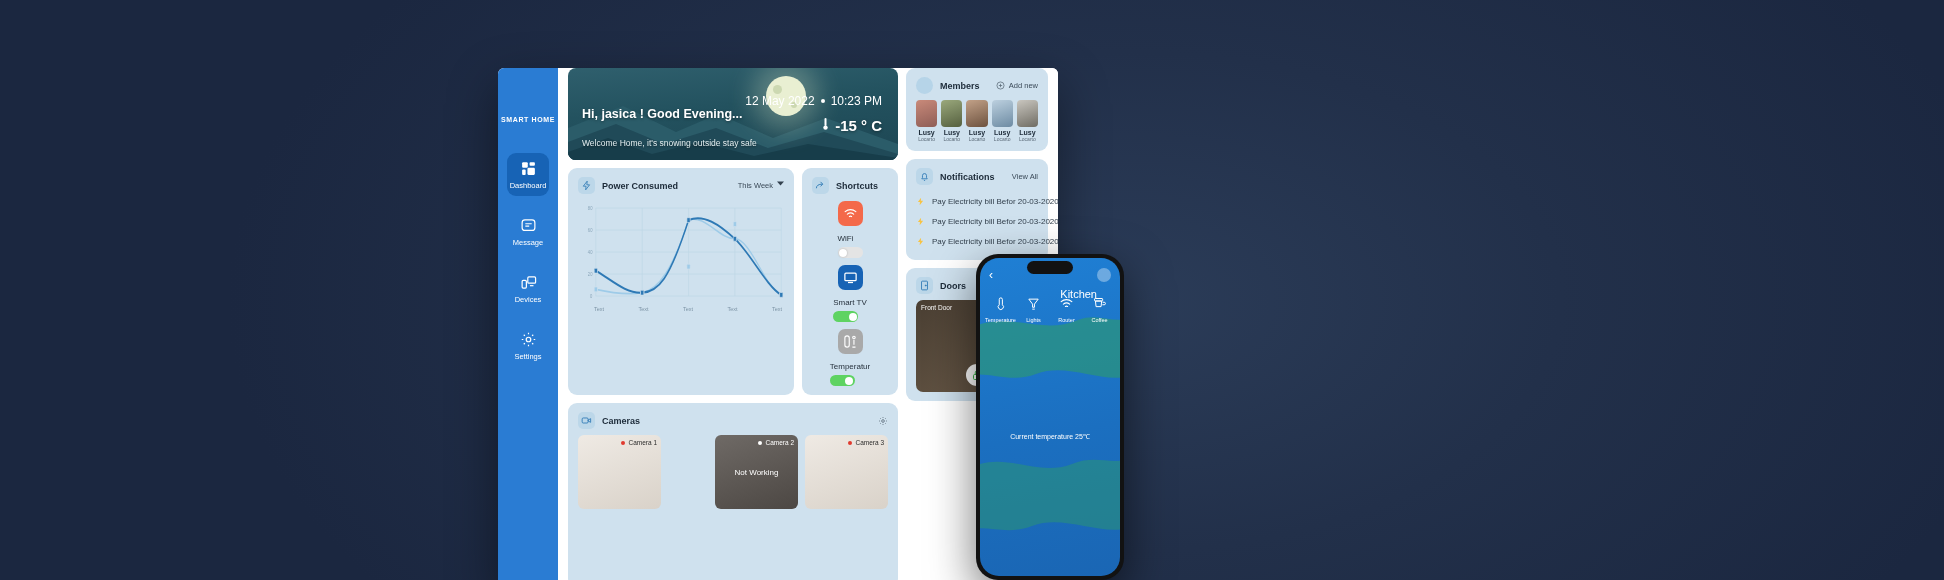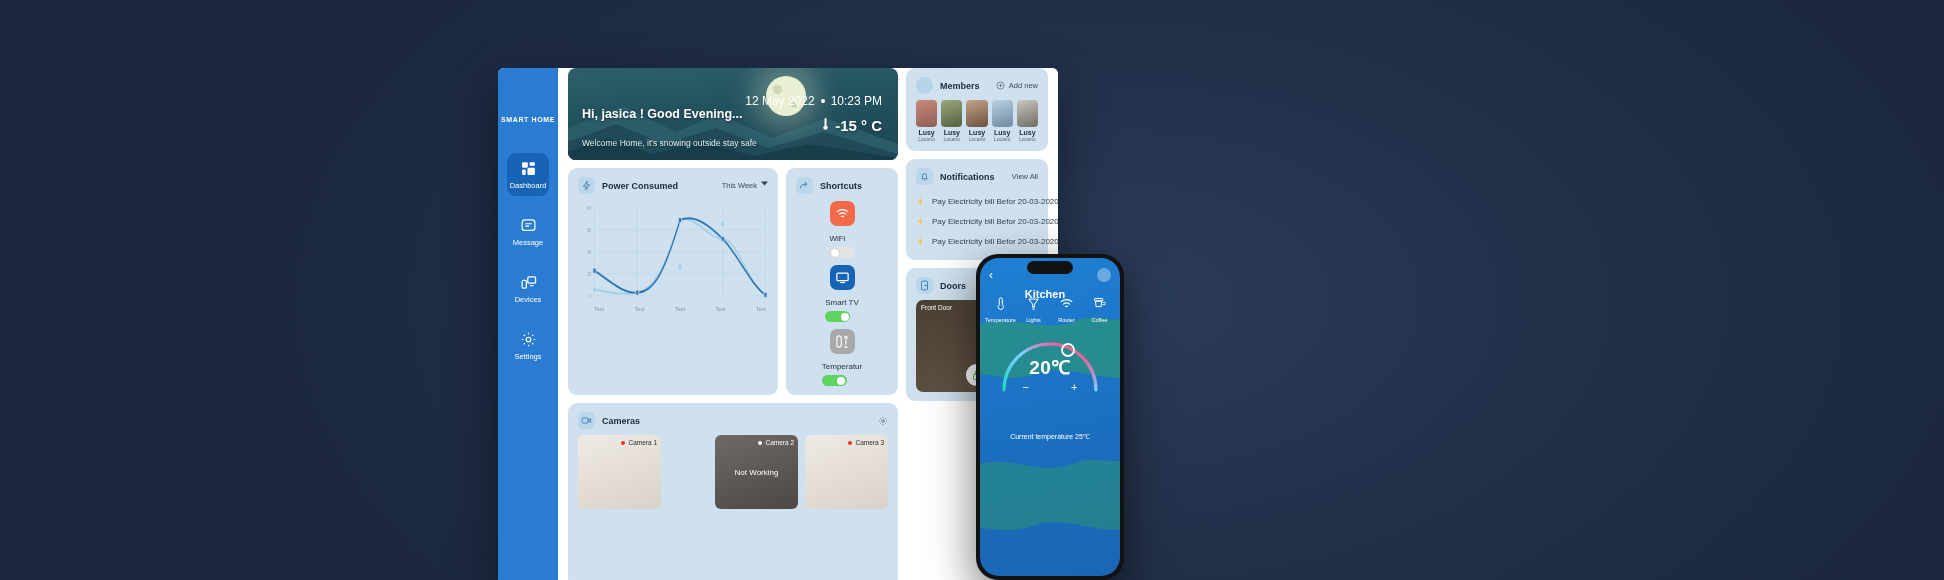--- a/index.html
+++ b/index.html
@@ -104,21 +104,21 @@
   }
   .card-ico svg { width: 11px; height: 11px; }
   .card-title { font-size: 9px; font-weight: 700; color: #1c2a38; }
   .card-action { margin-left: auto; font-size: 7.5px; color: #3b4a58; cursor: pointer; display: flex; gap: 4px; }
   .row2 { display: flex; gap: 8px; flex: none; }
   .power { flex: 1; min-width: 0; }
   .chart-wrap { position: relative; height: 108px; }
   .chart-wrap svg { width: 100%; height: 100%; display: block; }
   .xlabels { display: flex; justify-content: space-between; padding: 0 2px 0 16px; margin-top: -2px; }
   .xlabels span { font-size: 5.5px; color: #7d94a6; }
-  .shortcuts { width: 112px; flex: none; }
+  .shortcuts { width: 96px; flex: none; }
   .sc-item { display: flex; align-items: center; gap: 8px; margin-top: 7px; flex-direction: column; }
   .sc-ico { width: 25px; height: 25px; border-radius: 7px; flex: none; display: flex; align-items: center; justify-content: center; }
   .sc-ico svg { width: 15px; height: 15px; }
   .sc-label { font-size: 8px; color: #27323d; }
   .toggle { width: 25px; height: 11px; border-radius: 6px; margin-top: 4px; position: relative; cursor: pointer; }
   .toggle i { position: absolute; top: 1.5px; width: 8px; height: 8px; border-radius: 50%; background: #fff; }
   .toggle.on { background: #5ed362; }
   .toggle.on i { right: 1.5px; }
   .toggle.off { background: #e4e4e4; }
   .toggle.off i { left: 1.5px; box-shadow: 0 0 2px rgba(0,0,0,.25); }
@@ -163,21 +163,21 @@
   .pscreen {
     width: 100%; height: 100%; border-radius: 19px; overflow: hidden; position: relative;
     background: linear-gradient(170deg,#1f7fd4 0%,#1b6fc0 55%,#1a66b4 100%);
   }
   .notch {
     position: absolute; left: 50%; top: 3px; transform: translateX(-50%);
     width: 46px; height: 13px; border-radius: 8px; background: #121212; z-index: 5;
   }
   .p-top { position: relative; height: 34px; display: flex; align-items: center; padding: 0 9px; color: #fff; z-index: 4; }
   .p-back { font-size: 12px; cursor: pointer; }
-  .p-title { flex: 1; text-align: center; font-size: 11px; font-weight: 700; margin-top: 38px; }
+  .p-title { flex: 1; text-align: right; font-size: 11px; font-weight: 400; margin-top: 38px; }
   .p-av { width: 14px; height: 14px; border-radius: 50%; background: rgba(255,255,255,.35); }
   .p-tabs { display: flex; padding: 4px 4px 0; position: relative; z-index: 4; }
   .p-tab { flex: 1; text-align: center; color: #fff; cursor: pointer; }
   .p-tab svg { width: 15px; height: 15px; }
   .p-tab span { display: block; font-size: 5.5px; margin-top: 2px; }
   .p-gauge { position: absolute; left: 0; right: 0; top: 96px; text-align: center; z-index: 4; }
   .gauge-val { font-size: 19px; font-weight: 700; color: #fff; letter-spacing: .5px; }
   .gauge-ctrl { display: flex; justify-content: center; gap: 42px; margin-top: 1px; color: #fff; font-size: 11px; }
   .gauge-ctrl span { cursor: pointer; }
   .p-cur { position: absolute; left: 0; right: 0; top: 174px; text-align: center; font-size: 7px; color: #fff; z-index: 4; }
@@ -576,35 +576,16 @@
       <div class="p-tab">
         <svg viewBox="0 0 24 24" fill="none" stroke="#fff" stroke-width="1.6">
             <rect x="4" y="4" width="13" height="4" rx="1"></rect>
             <path d="M5.5 8h10l-1 9h-8z"></path>
             <path d="M17 10h2.5a2 2 0 0 1 0 4H16.6"></path>
           </svg>
         <span>Coffee</span>
       </div>
     </div>
 
-    <div class="p-gauge">
-      <svg style="position:absolute;left:50%;top:-20px;transform:translateX(-50%);width:112px;height:62px" viewBox="0 0 112 62">
-        <defs>
-          <linearGradient id="gg" x1="0" y1="1" x2="1" y2="0">
-            <stop offset="0%" stop-color="#21d4c4"></stop>
-              <stop offset="50%" stop-color="#7ed0ff"></stop>
-            <stop offset="78%" stop-color="#ef5fa0"></stop>
-              <stop offset="100%" stop-color="#f9a03f"></stop>
-          </linearGradient>
-        </defs>
-        <path d="M10,56 A46,46 0 0 1 102,56" fill="none" stroke="url(#gg)" stroke-width="3.2" stroke-linecap="round"></path>
-        <circle cx="74" cy="16" r="6" fill="none" stroke="#fff" stroke-width="1.8"></circle>
-      </svg>
-      <div class="gauge-val">20℃</div>
-      <div class="gauge-ctrl">
-        <span>−</span>
-        <span>+</span>
-      </div>
-    </div>
 
     <div class="p-cur">Current temperature 25℃</div>
   </div>
 </div>
 
 </body></html>

